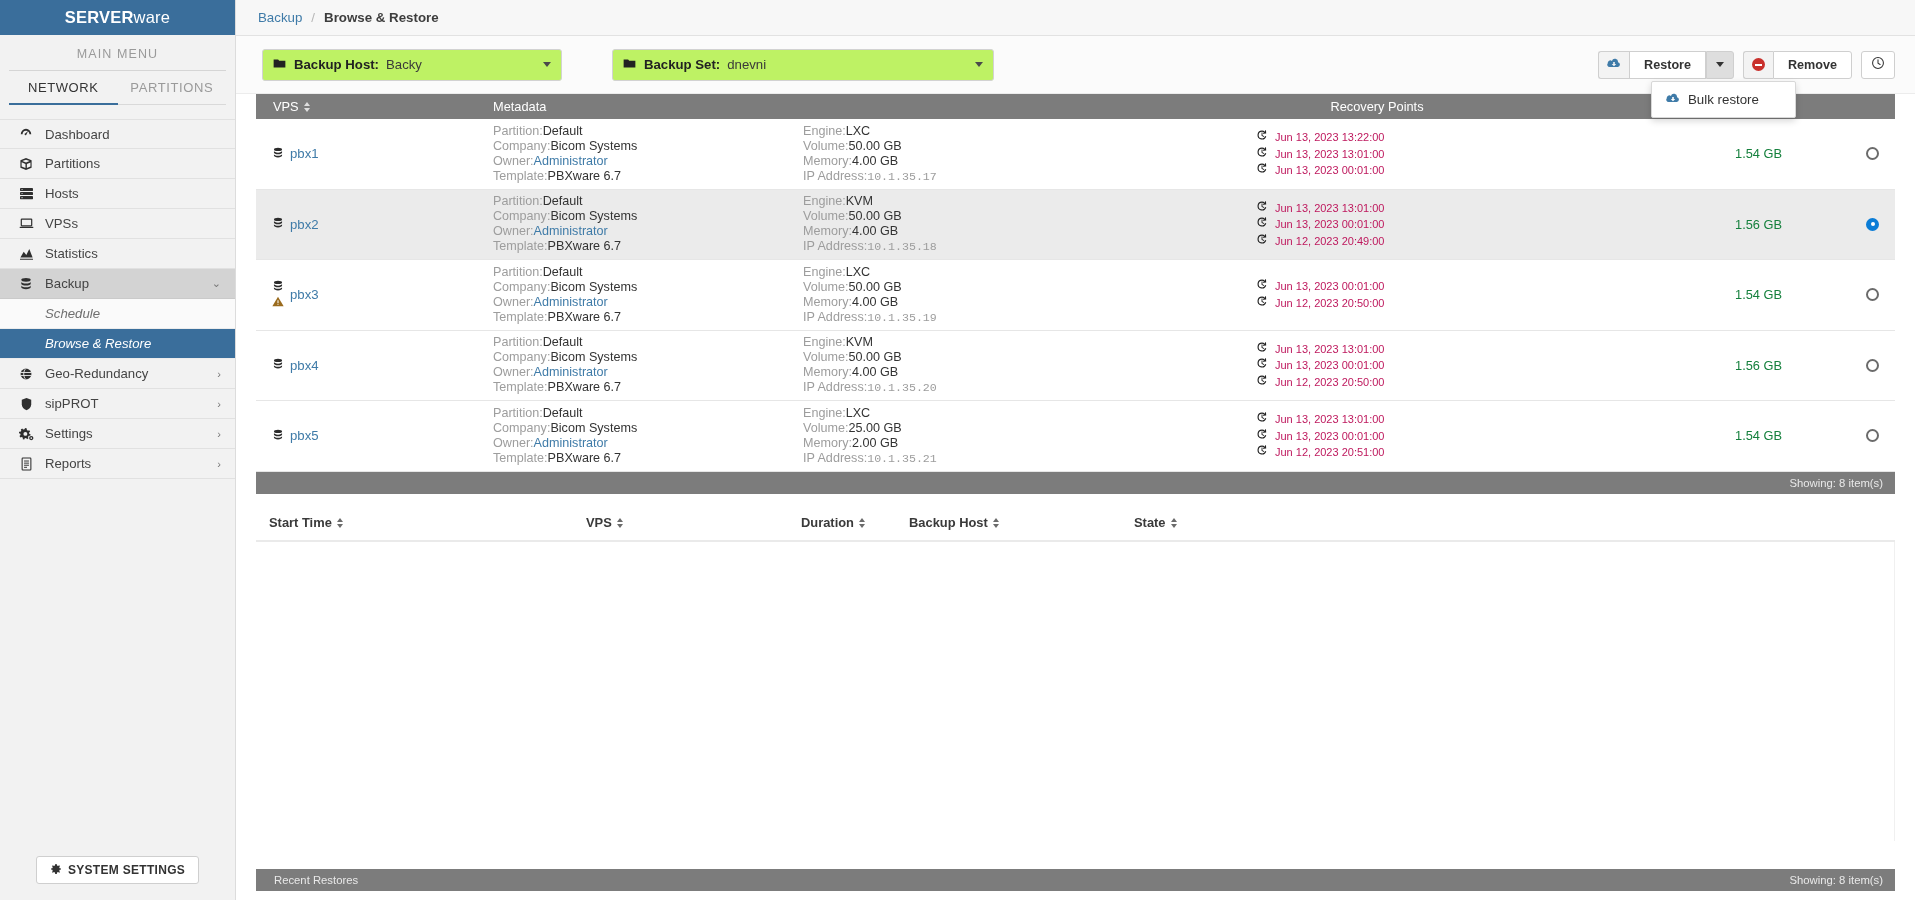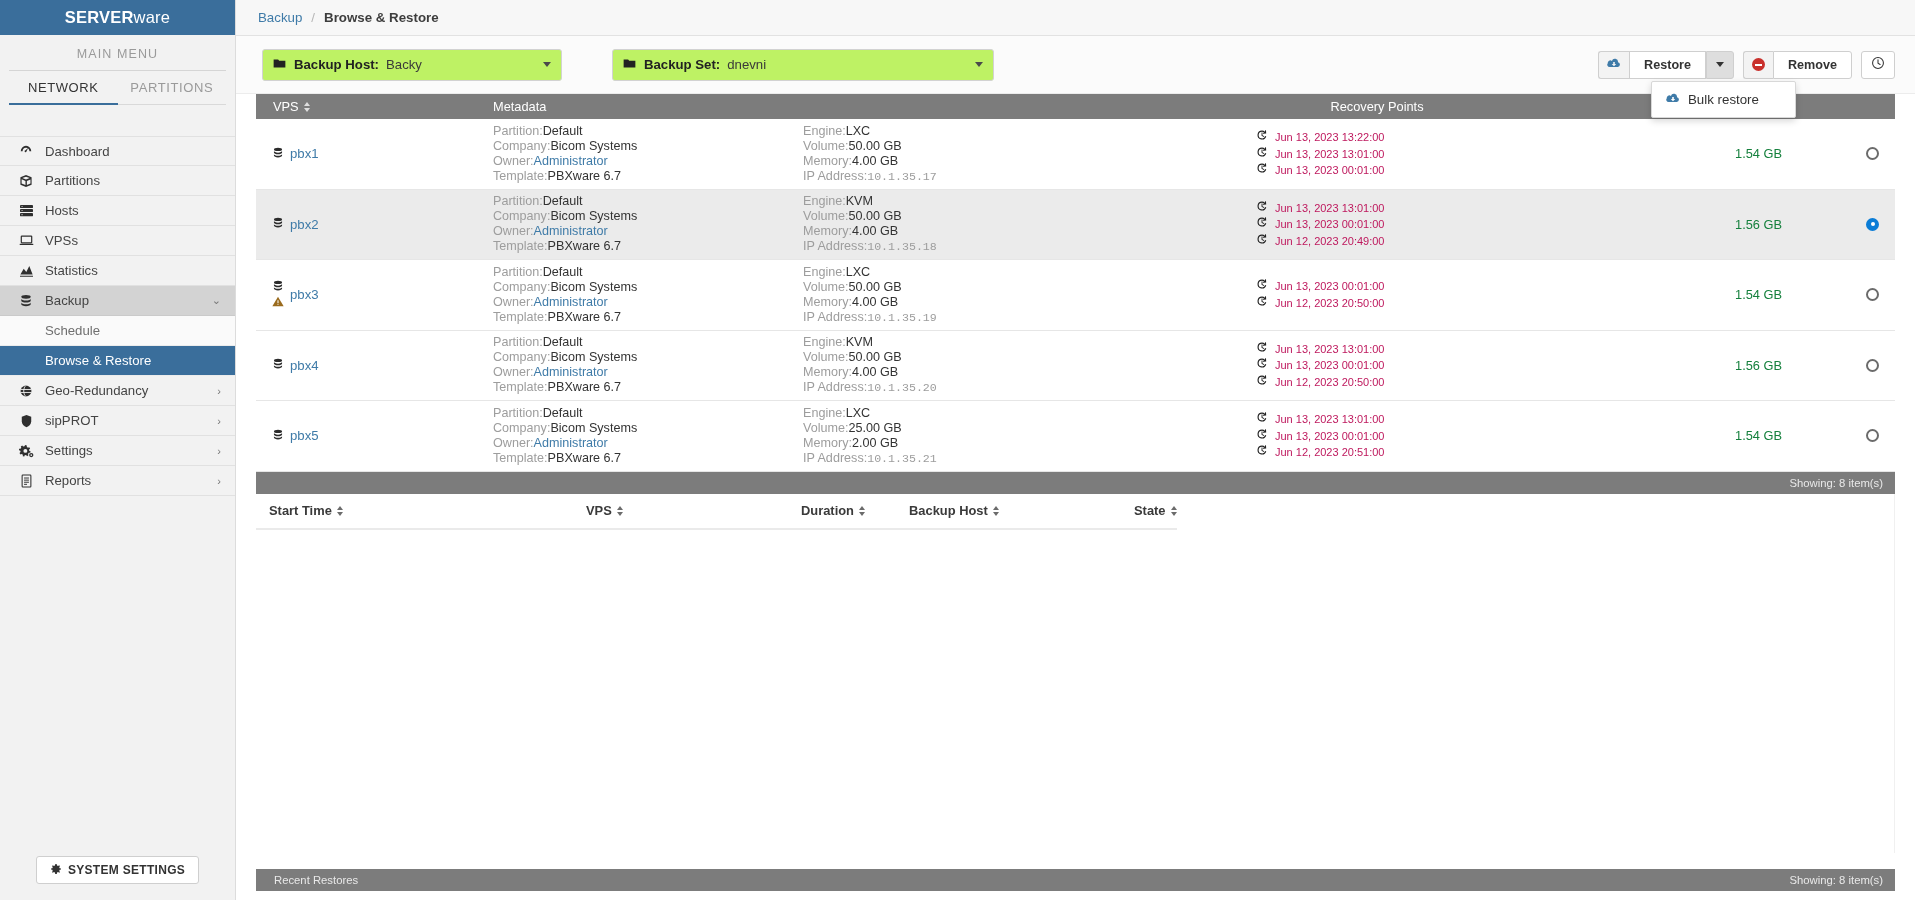--- a/index.html
+++ b/index.html
@@ -42,33 +42,33 @@
     border-bottom: 2px solid transparent; margin-bottom: -1px;
   }
   .tab.active { color: #333; border-bottom-color: #3a6e9b; font-weight: 500; }
 
   .navlist { margin-top: 14px; }
   .navitem {
     display: flex; align-items: center; height: 30px;
     padding: 0 14px 0 16px; font-size: 13.2px; color: #444;
     border-bottom: 1px solid #e1e1e1; cursor: pointer;
   }
-  .navitem:first-child { border-top: 1px solid #e1e1e1; margin-top: 17px; }
+  .navitem:first-child { border-top: 1px solid #e1e1e1; }
   .navitem .ic {
     width: 20px; min-width: 20px; margin-right: 9px;
     display: flex; align-items: center; justify-content: center;
     color: #2f2f2f;
   }
   .navitem .lbl { flex: 1; }
   .navitem .chev { color: #777; font-size: 11px; }
   .navitem.open { background: #d3d3d3; border-bottom-color: #cacaca; }
   .subitem {
     display: flex; align-items: center; height: 30px;
     padding-left: 45px; font-size: 13.2px; color: #6f6f6f;
-    background: #fafafa; cursor: pointer; border-bottom: 1px solid #ececec;
+    background: #fafafa; cursor: pointer; border-bottom: 1px solid #ececec; font-style: italic;
   }
   .subitem.active { background: #3a6e9b; color: #fff; }
 
   .syssettings {
     position: absolute; left: 0; right: 0; bottom: 16px;
     display: flex; justify-content: center;
   }
   .syssettings .btn {
     border: 1px solid #cfcfcf; background: #fff; border-radius: 3px;
     font-size: 12px; padding: 6px 13px; color: #333; cursor: pointer;
@@ -194,21 +194,21 @@
     width: 4px; height: 4px; border-radius: 50%; background: #fff;
   }
 
   .tfoot {
     background: #7c7c7c; color: #e8e8e8; height: 22px;
     display: flex; align-items: center; justify-content: flex-end;
     padding-right: 12px; font-size: 11.3px;
   }
 
   
-  .lowerwrap { padding: 0 20px; flex: 1; display: flex; flex-direction: row; }
+  .lowerwrap { padding: 12px 20px; flex: 1; display: flex; flex-direction: column; }
   .lhead {
     height: 36px; display: flex; align-items: center; font-size: 12.9px;
     color: #3a3a3a; font-weight: 600; border-bottom: 2px solid #eaeaea;
   }
   .lhead .th { display: flex; align-items: center; gap: 5px; color:#3a3a3a; }
   .lh1 { width: 330px; padding-left: 13px; }
   .lh2 { width: 215px; }
   .lh3 { width: 108px; }
   .lh4 { width: 225px; }
   .lh5 { flex: 1; }

